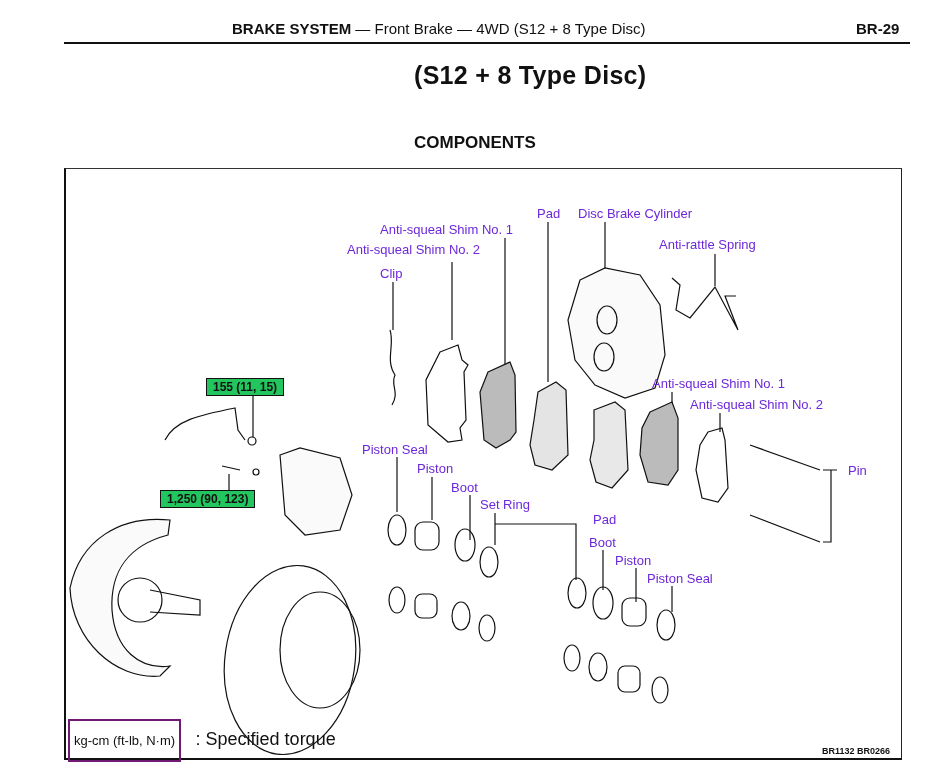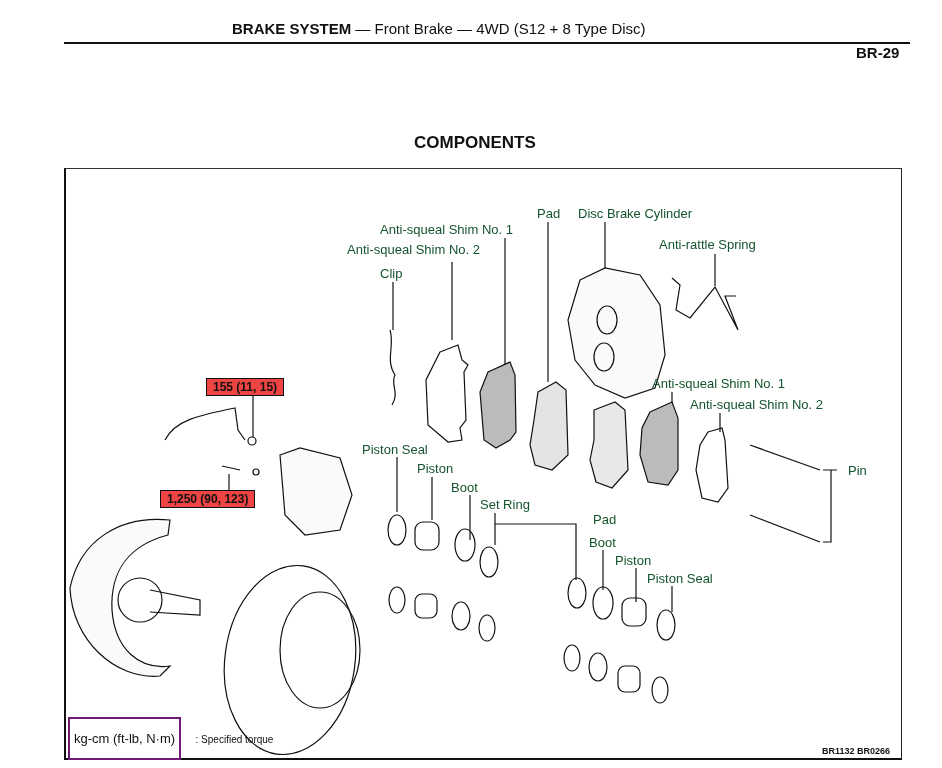--- a/index.html
+++ b/index.html
@@ -1,43 +1,44 @@
 <!DOCTYPE html>
 <html><head>
 <meta charset="utf-8">
 <style>
   html, body { margin: 0; padding: 0; background: #ffffff; }
   body { width: 942px; height: 768px; position: relative; overflow: hidden;
          font-family: "Liberation Sans", sans-serif; color: #111; }
   .abs { position: absolute; white-space: nowrap; }
   .hdr-main { left: 232px; top: 20px; font-size: 15px; }
   .hdr-main b { font-weight: bold; }
-  .hdr-page { left: 856px; top: 20px; font-size: 15px; font-weight: bold; margin-top: 24px; }
+  .hdr-page { left: 856px; top: 20px; font-size: 15px; font-weight: bold; }
   .hdr-rule { left: 64px; top: 42px; width: 846px; height: 2px; background: #111; }
   .title { left: 414px; top: 60px; font-size: 25px; font-weight: bold; line-height: 30px; letter-spacing: 0.3px; }
   .subtitle { left: 414px; top: 133px; font-size: 17px; font-weight: bold; }
   .frame { left: 64px; top: 168px; width: 838px; height: 592px; border-left: 2px solid #111; border-top: 1.5px solid #333; border-right: 1.5px solid #222; border-bottom: 2px solid #111; box-sizing: border-box; }
-  .lbl { font-size: 13px; color: #14532d; }
-  .torque-box { border: 1.5px solid #111; padding: 1px 6px; font-size: 12px; font-weight: bold; background: #ef4444; }
+  .lbl { font-size: 13px; color: #6d28d9; }
+  .torque-box { border: 1.5px solid #111; padding: 1px 6px; font-size: 12px; font-weight: bold; background: #22c55e; }
   .legend-box { border: 2px solid #701a75; padding: 12px 4px; font-size: 13px; }
-  .legend-text { font-size: 10px; margin-top: 44px; }
+  .legend-text { font-size: 18px; margin-top: 44px; }
   .code { font-size: 9px; font-weight: bold; }
   svg.art { position: absolute; left: 0; top: 0; }
   svg.art * { vector-effect: non-scaling-stroke; }
 </style>
 </head>
 <body>
 
 <div class="abs hdr-main">
   <b>BRAKE SYSTEM</b><span> — Front Brake — 4WD (S12 + 8 Type Disc)</span>
 </div>
 <div class="abs hdr-page">BR-29</div>
 <div class="abs hdr-rule"></div>
 
 <div class="abs title">
+  <div>(S12 + 8 Type Disc)</div>
 </div>
 <div class="abs subtitle">COMPONENTS</div>
 
 <div class="abs frame"></div>
 
 <svg class="art" width="942" height="768">
   <g fill="none" stroke="#111" stroke-width="1.2">
 
     <path d="M393 282 V330"></path>
     <path d="M452 262 V340"></path>

